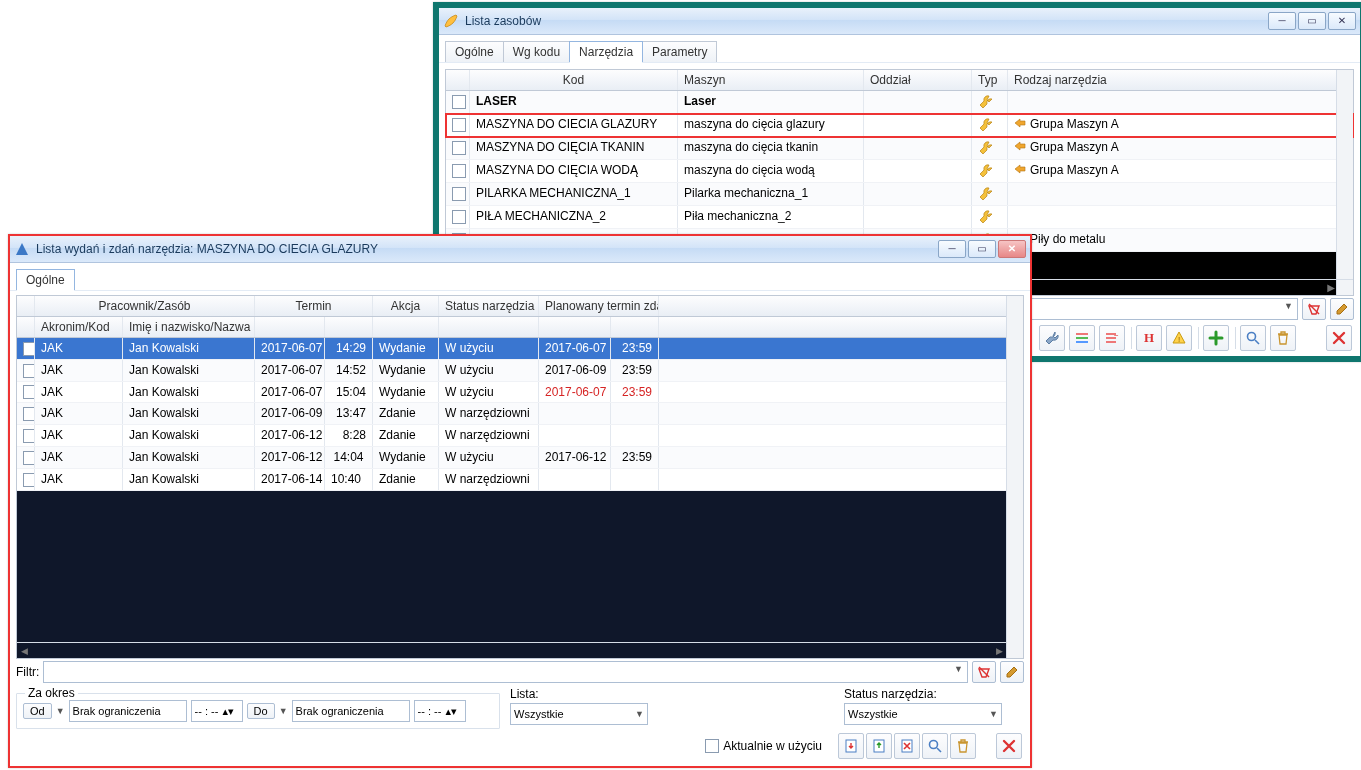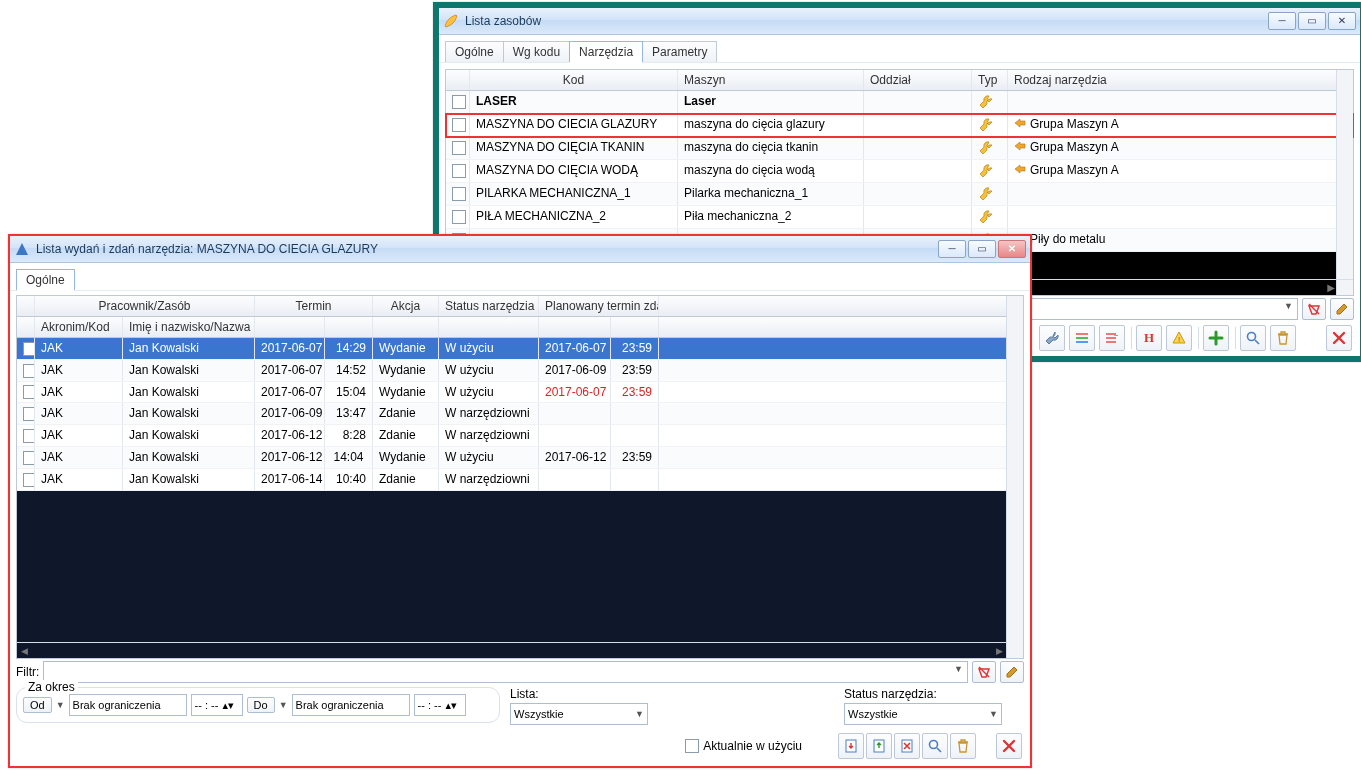--- a/index.html
+++ b/index.html
@@ -21,21 +21,21 @@
 .grid-body{background:#fff}
 .grid-row{display:grid;border-bottom:1px solid #f0f2f6;font-size:12px}
 .grid-row.odd{background:#fafbfd}
 .grid-row.sel{background:#3a76d0;color:#fff}
 .grid-row.highlight{outline:2px solid #e33;outline-offset:-1px}
 .chk{width:12px;height:12px;border:1px solid #8a9bb0;background:#fff;display:inline-block;vertical-align:middle}
 .scrollbar-v{position:absolute;top:0;bottom:0;right:0;width:16px;background:#f2f4f7;border-left:1px solid #d6dde7}
 .redvals{color:#d62424}
 .filter-input{flex:1;height:20px;border:1px solid #adbed3;background:#fff}
 .small-btn{width:22px;height:20px;border:1px solid #adbed3;background:linear-gradient(#fdfdfe,#eef2f7);display:inline-flex;align-items:center;justify-content:center;font-size:12px;border-radius:2px}
-.group{border:1px solid #d9e1eb;border-radius:11px;padding:6px 6px 6px 6px;position:relative;margin-top:0}
+.group{border:1px solid #d9e1eb;border-radius:1px;padding:6px 6px 6px 6px;position:relative;margin-top:6px}
 .group .legend{position:absolute;top:-8px;left:8px;background:#fff;padding:0 3px;font-size:12px}
 .btn-sm{border:1px solid #adbed3;background:linear-gradient(#fdfdfe,#eef2f7);font-size:11px;padding:1px 6px;border-radius:2px}
 .dd{height:18px;border:1px solid #adbed3;background:#fff;font-size:11px;padding:1px 3px;display:inline-flex;align-items:center;min-width:60px}
 .dd .arrow{margin-left:auto;font-size:9px;color:#555}
 .toolbar-btn{width:24px;height:24px;border:1px solid #bcc8d8;background:linear-gradient(#fdfdfe,#eef2f7);border-radius:2px;display:inline-flex;align-items:center;justify-content:center;margin-right:2px;font-size:13px}
 .toolbar-btn.danger{color:#d33}
 svg{display:block}
 .sep{width:1px;height:22px;background:#d5dde7;margin:0 2px}
 .front{border:2px solid #e33}
 </style>
@@ -376,21 +376,21 @@
             <div style="text-align:right">2017-06-12</div>
             <div style="text-align:right">23:59</div>
             <div></div>
             <div></div>
           </div>
           <div class="grid-row" style="grid-template-columns: 18px 88px 132px 70px 48px 66px 100px 72px 48px 1fr 16px;">
             <div><span class="chk"></span></div>
             <div>JAK</div>
             <div>Jan Kowalski</div>
             <div style="">2017-06-14</div>
-            <div style="text-align:right">10:40</div>
+            <div style="">10:40</div>
             <div>Zdanie</div>
             <div>W narzędziowni</div>
             <div style="text-align:right"></div>
             <div style="text-align:right"></div>
             <div></div>
             <div></div>
           </div>
         </div>
       <div class="scrollbar-v"></div>
       <div style="position:absolute;left:0;right:16px;bottom:0;height:15px;border-top:1px solid #d6dde7;display:flex;align-items:center;justify-content:space-between;font-size:9px;color:#777">
@@ -452,21 +452,21 @@
         <div style="margin-bottom:2px">Status narzędzia:</div>
         <span class="dd" style="width:150px">
             <span>Wszystkie</span>
             <span class="arrow">▼</span>
           </span>
       </div>
     </div>
 
     <div style="position:absolute;left:6px;right:6px;bottom:6px;height:28px;display:flex;align-items:center">
       <div style="flex:1"></div>
-      <label style="display:flex;gap:4px;margin-right:36px">
+      <label style="display:flex;gap:4px;margin-right:16px">
         <span class="chk"></span>
         <span>Aktualnie w użyciu</span>
       </label>
       <span class="toolbar-btn">
           <svg width="16" height="16" viewBox="0 0 16 16">
             <rect x="3" y="2" width="10" height="12" fill="#fff" stroke="#4b7fc4"></rect>
             <path d="M8 5v5m-2-2l2 2 2-2" stroke="#d33" stroke-width="1.4" fill="none"></path>
           </svg>
         </span>
       <span class="toolbar-btn">

